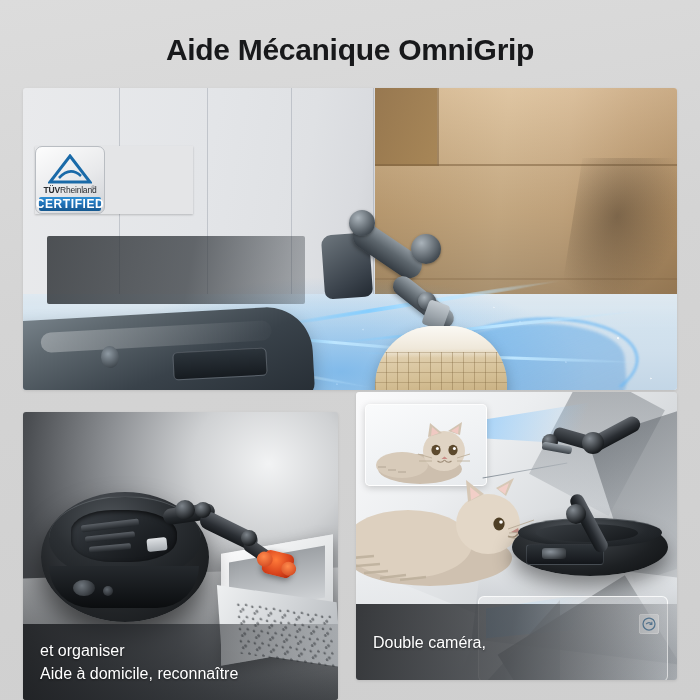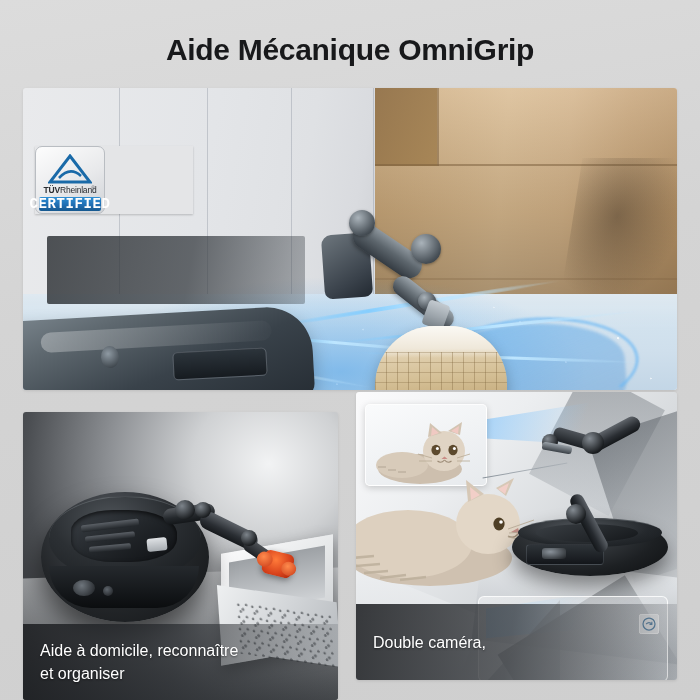--- a/index.html
+++ b/index.html
@@ -280,23 +280,23 @@
   .tuv-name .light { font-weight: normal; }
   .tuv-reg {
     position: absolute; right: 9px; top: 38px;
     font-size: 5px; color: #585c61;
   }
   .tuv-cert {
     margin-top: 2px;
     width: 62px; height: 14px;
     background: linear-gradient(180deg, #2f8fd4 0%, #1f6fb4 55%, #17598f 100%);
     border-radius: 2px;
-    color: #fff; font-size: 14px; font-weight: bold;
+    color: #fff; font-size: 12px; font-weight: bold;
     letter-spacing: 0.6px;
-    display: flex; align-items: center; justify-content: center; font-family: Liberation Mono, monospace;
+    display: flex; align-items: center; justify-content: center;
   }
   .tuv-info {
     flex: 1;
     position: relative;
     padding: 6px 0 0 8px;
     background: #e4e5e7;
   }
   .tuv-std { font-size: 9px; color: #1d2024; letter-spacing: 0.1px; }
   .tuv-foot {
     position: absolute; left: 8px; bottom: 4px;
@@ -662,22 +662,22 @@
   <div class="bl-arm3"></div>
   <div class="bl-joint a"></div>
   <div class="bl-joint b"></div>
   <div class="bl-joint c"></div>
   <div class="bl-grab"></div>
 
   <div class="bl-box-lid"></div>
   <div class="bl-box-tex"></div>
 
   <div class="cap-band">
+    <div class="line">et organiser</div>
     <div class="line">Aide à domicile, reconnaître</div>
-    <div class="line">et organiser</div>
   </div>
 </div>
 
 <div class="panel br">
   <div class="br-bg"></div>
   <div class="facet f1"></div>
   <div class="facet f2"></div>
   <div class="facet f5"></div>
   <div class="facet f3"></div>
   <div class="br-beam"></div>

